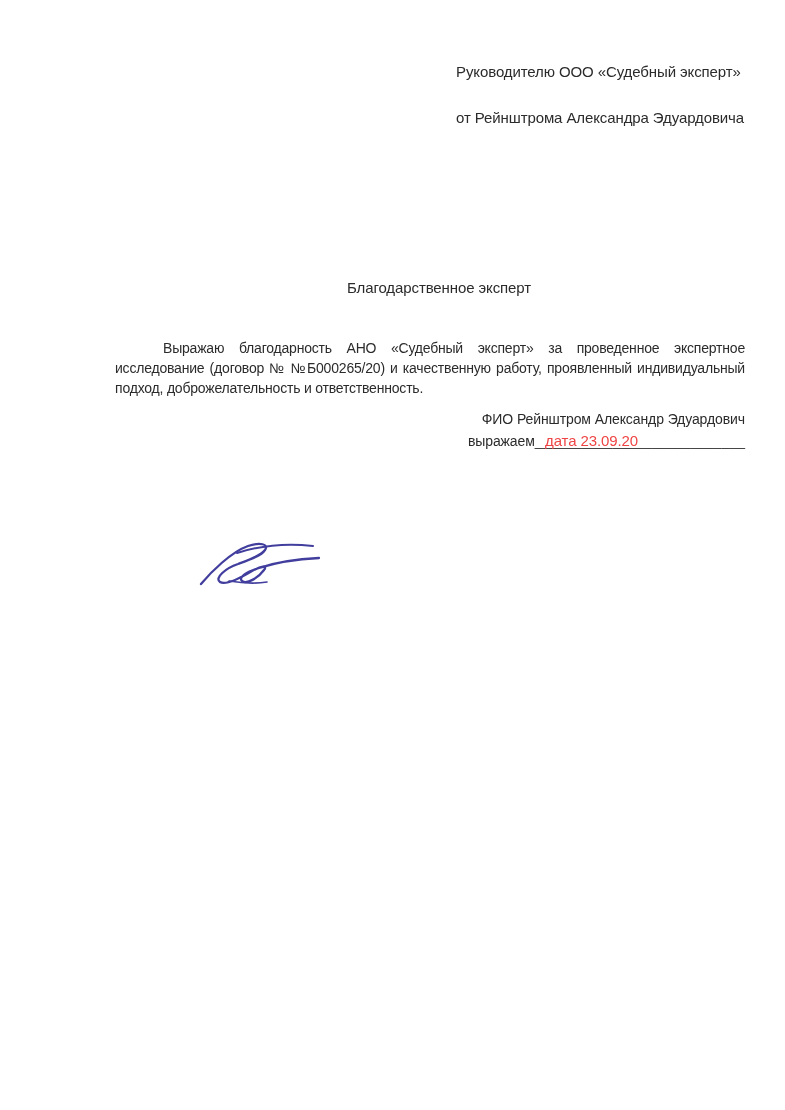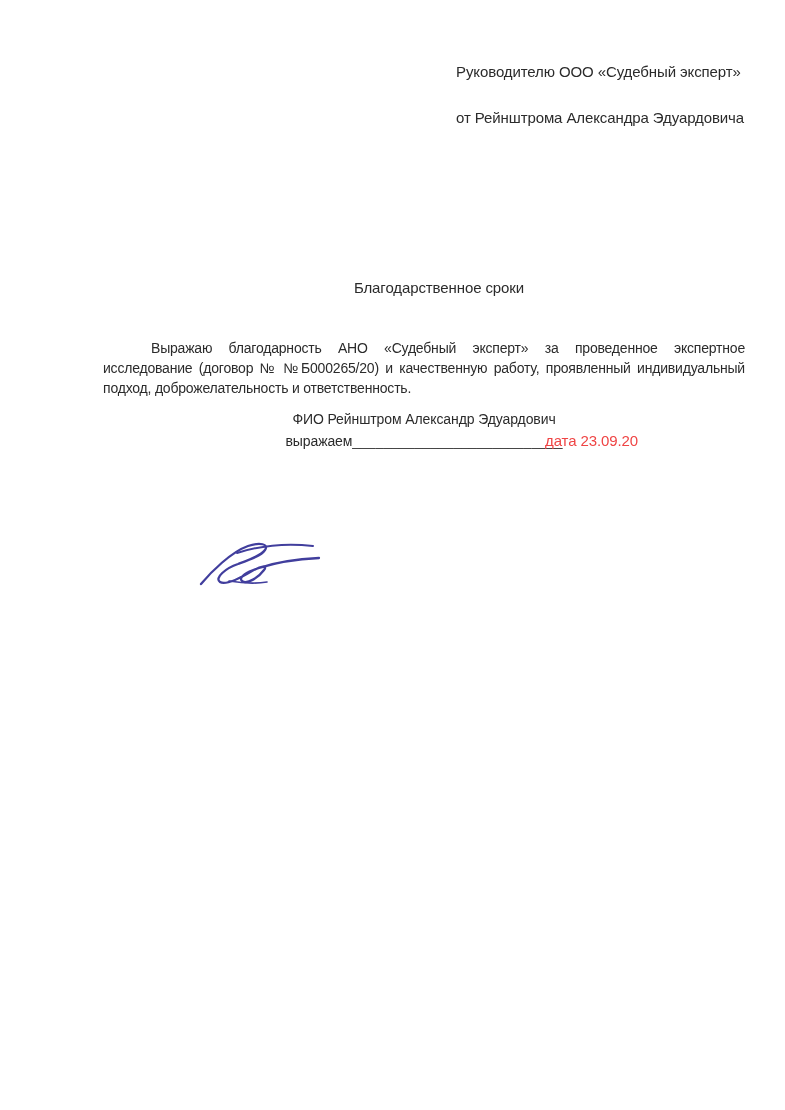--- a/index.html
+++ b/index.html
@@ -45,29 +45,29 @@
     position: absolute;
     left: 103px;
     top: 338px;
     width: 642px;
     font-size: 14px;
     letter-spacing: -0.2px;
     line-height: 20px;
     text-align: justify;
   }
   .letter-body p {
-    margin: 0 0 10px 0;
+    margin: 0 0 10px 12px;
     text-indent: 48px;
   }
   
   .sig-block {
     margin-top: 1px;
     font-size: 14px;
     line-height: 22px;
-    text-align: center;
+    text-align: right;
     letter-spacing: -0.1px;
   }
   .sig-row {
     position: relative;
     white-space: nowrap;
   }
   .sig-line {
     letter-spacing: 0;
     color: #3a3a3a;
   }
@@ -91,21 +91,21 @@
 </head>
 <body>
 
 <div class="page">
 
   <div class="recipient-block">
     <div class="recipient-line">Руководителю ООО «Судебный эксперт»</div>
     <div class="sender-line">от Рейнштрома Александра Эдуардовича</div>
   </div>
 
-  <div class="letter-title">Благодарственное сроки</div>
+  <div class="letter-title">Благодарственное эксперт</div>
 
   <div class="letter-body">
     <p>Выражаю благодарность АНО «Судебный эксперт» за проведенное экспертное исследование (договор № №Б000265/20) и качественную работу, проявленный индивидуальный подход, доброжелательность и ответственность.</p>
 
     <div class="sig-block">
       <div class="fio-line">ФИО Рейнштром Александр Эдуардович</div>
       <div class="sig-row">
         <span>выражаем</span><span class="sig-line">___________________________</span>
         <span class="date-value">дата 23.09.20</span>
       </div>

